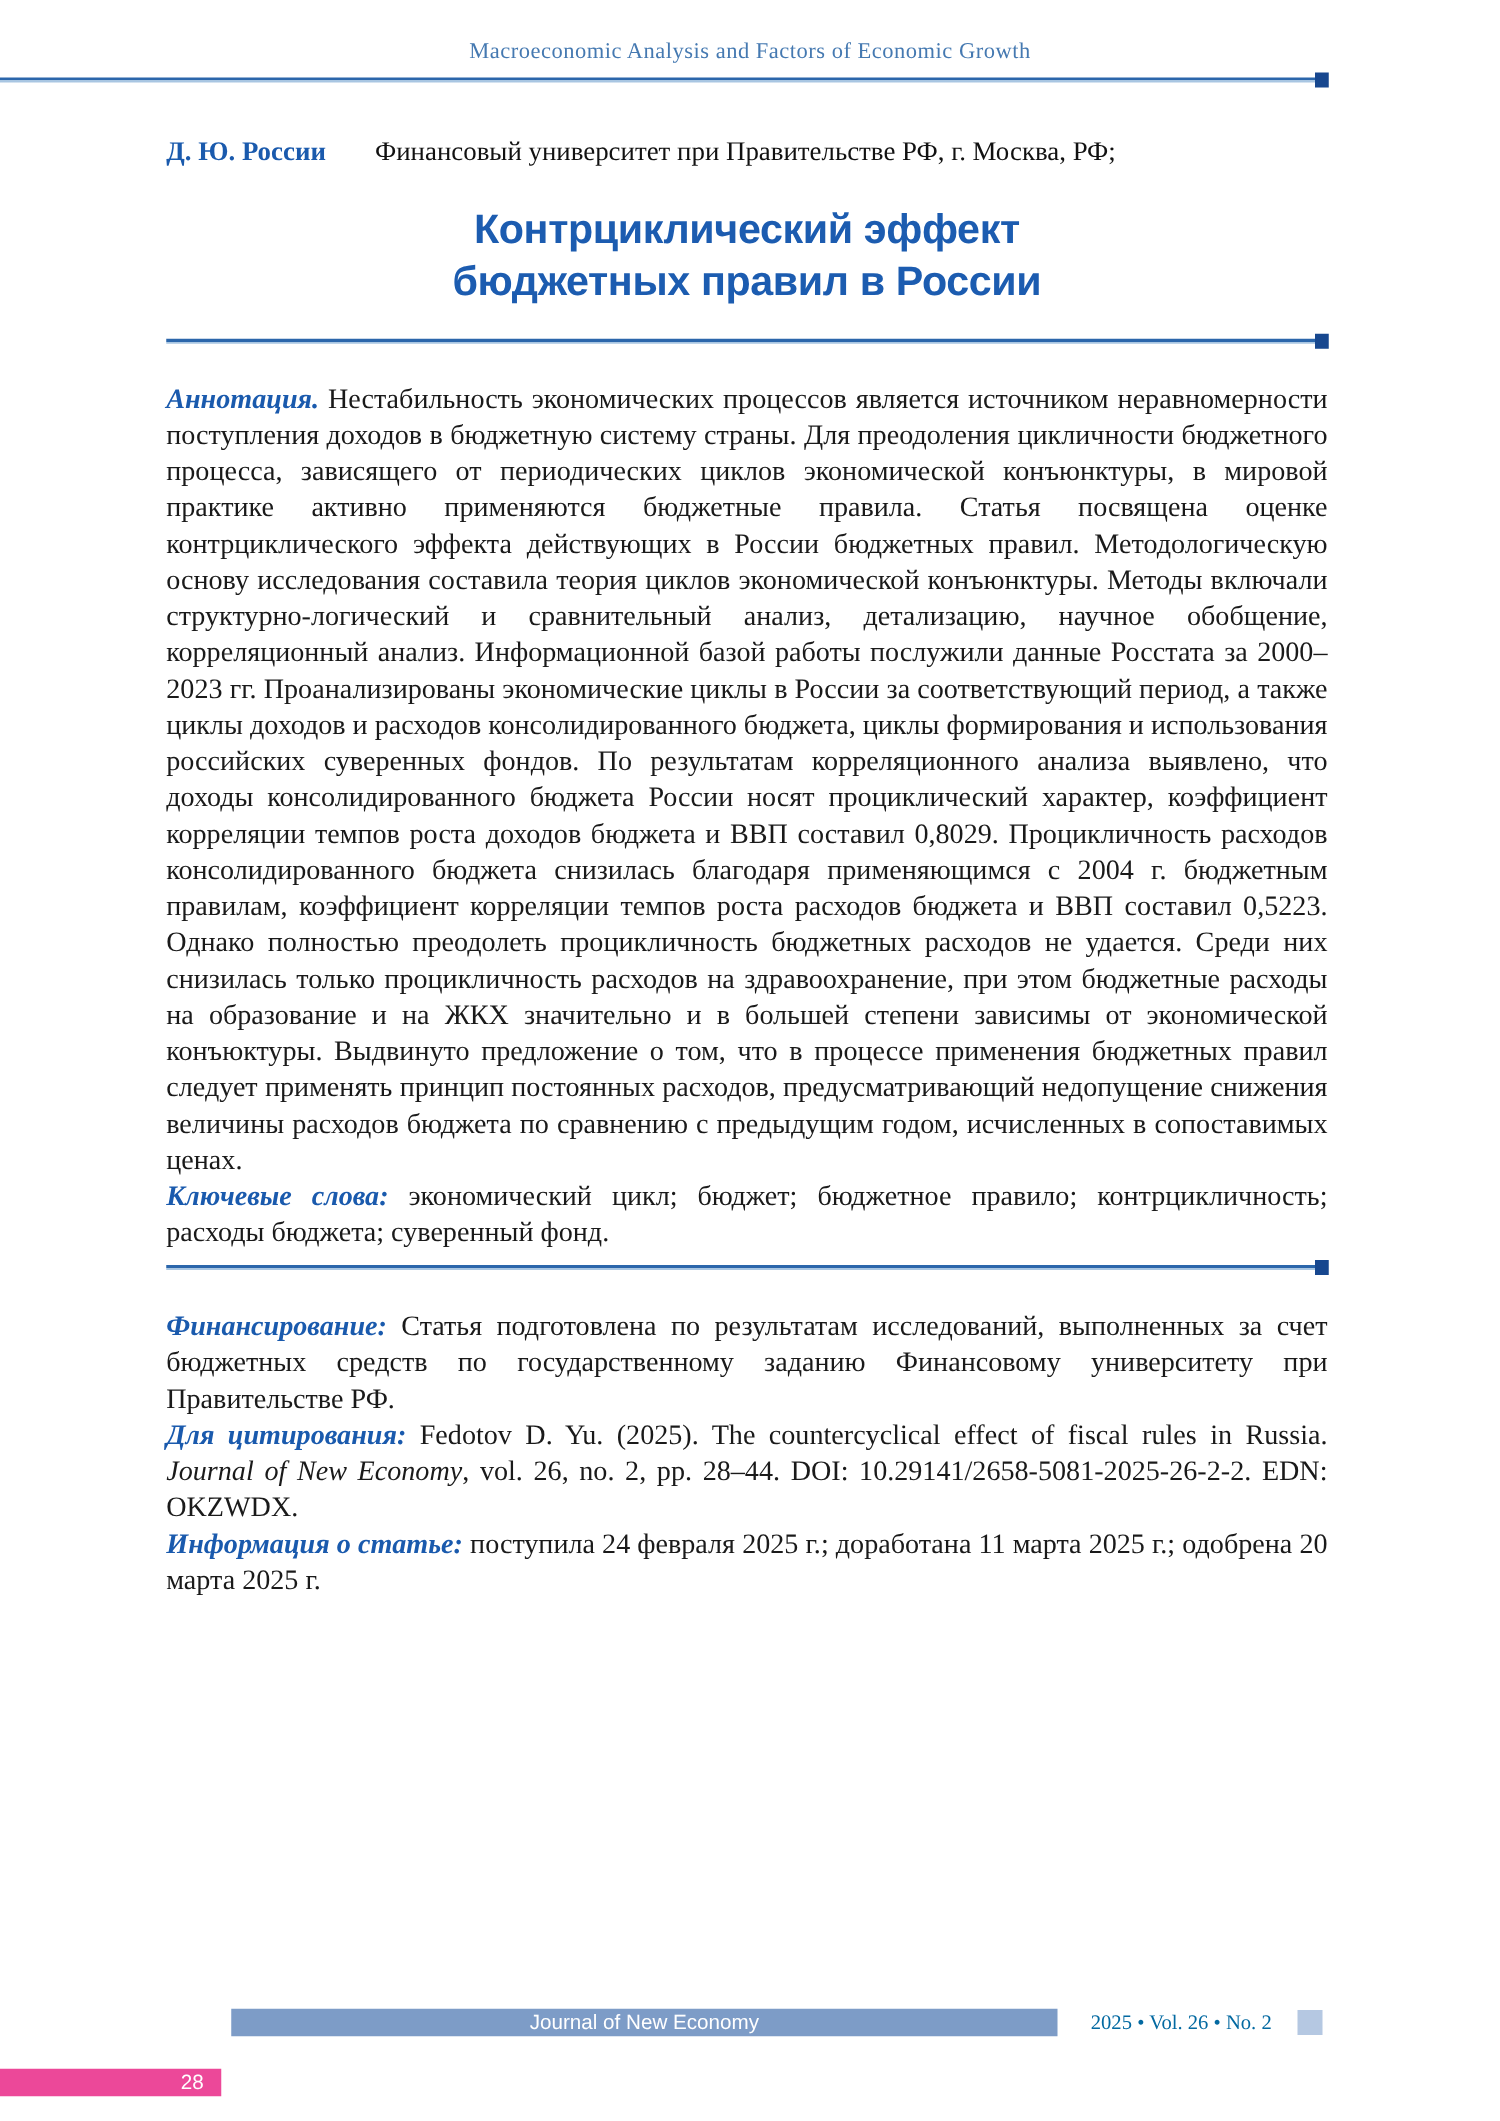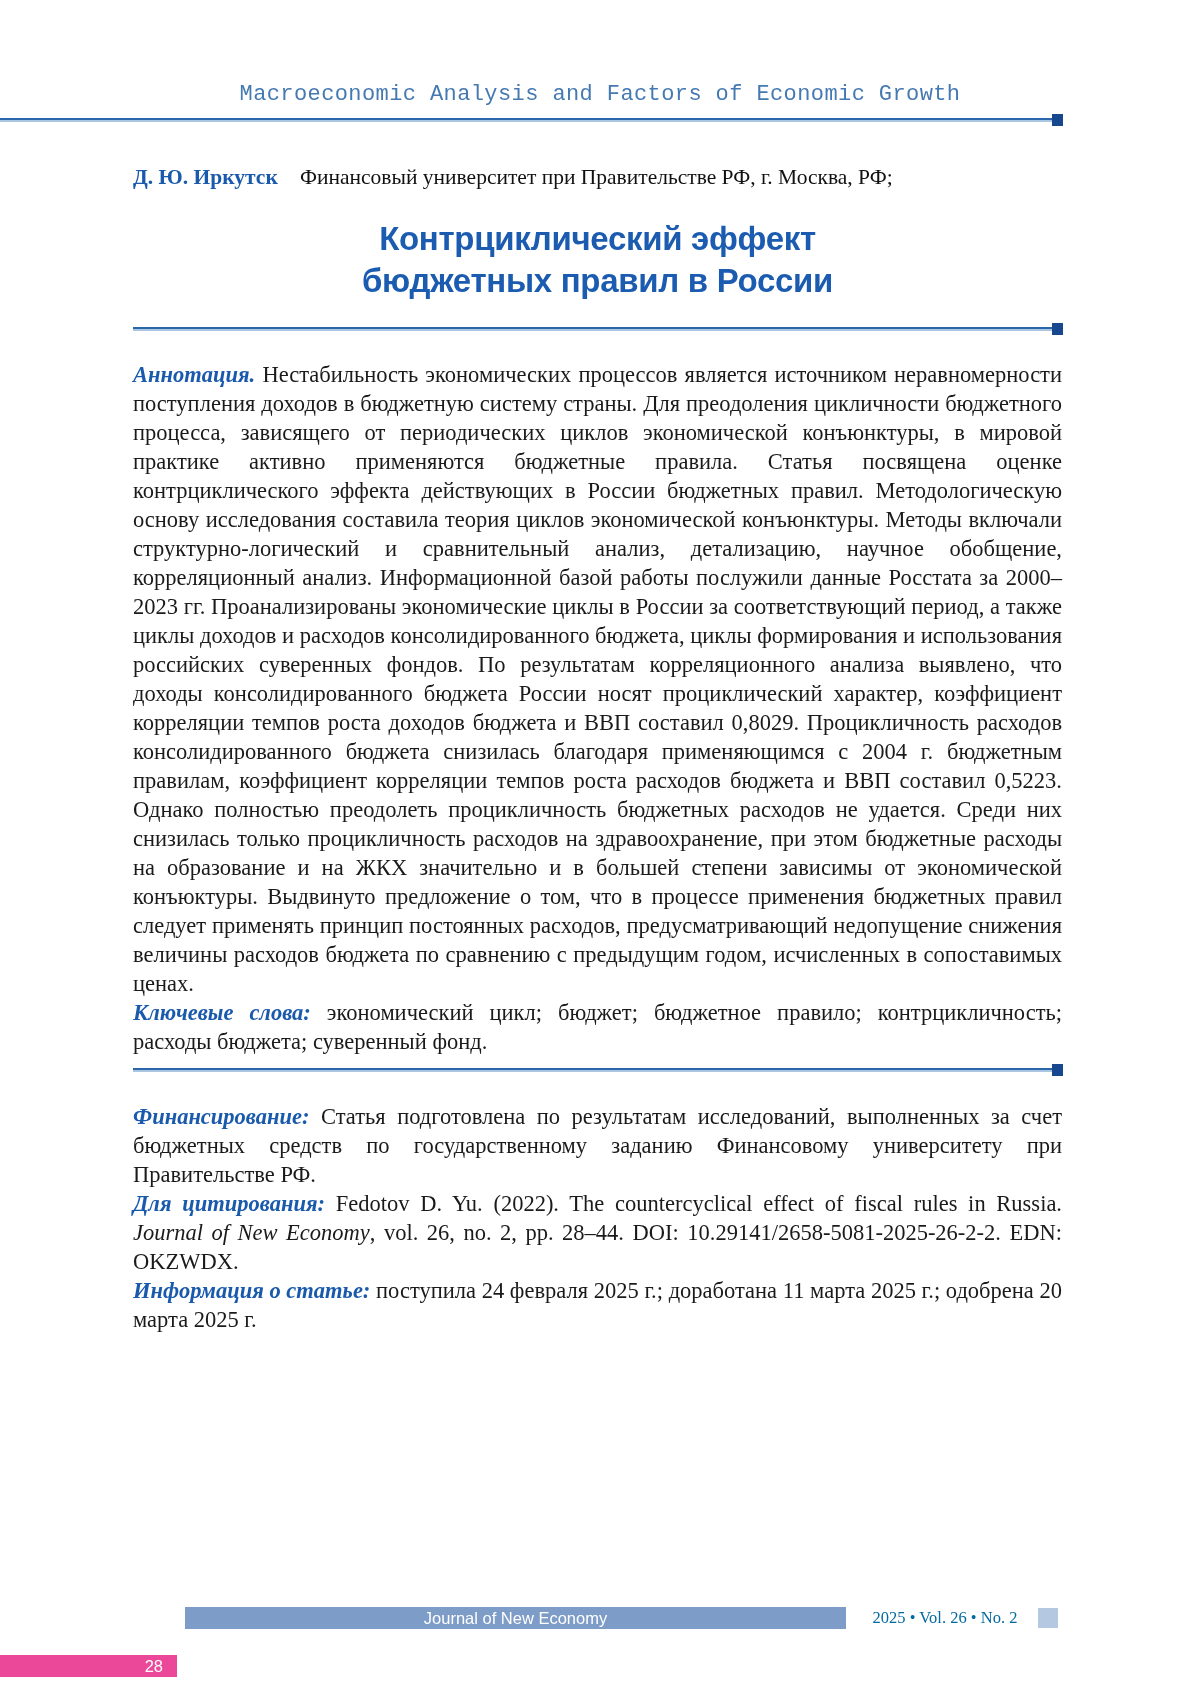--- a/index.html
+++ b/index.html
@@ -8,24 +8,24 @@
     width:1200px;height:1697px;
     background:#ffffff;
     font-family:"Liberation Serif", serif;
     color:#1a1a1a;
     overflow:hidden;
   }
   .content{margin-left:133px;margin-right:138px;}
 
   
   .runhead{
-    margin-top:82px;
+    margin-top:30px;
     text-align:center;
-    font-family:Liberation Mono, monospace;
-    font-size:22px;
+    font-family:Liberation Serif, serif;
+    font-size:18px;
     letter-spacing:.4px;
     color:#4579b1;
   }
 
   
   .rule{
     position:relative;
     height:4px;
     background:linear-gradient(to bottom,#2b66ab 0 55%,#a9c6e2 55% 100%);
   }
@@ -114,21 +114,21 @@
 <div class="page">
 
   <div class="runhead">Macroeconomic Analysis and Factors of Economic Growth</div>
 
   <div class="rule rule-full">
     <span class="sq"></span>
   </div>
 
 
   <div class="authorrow">
-    <div class="author">Д. Ю. Иркутск</div>
+    <div class="author">Д. Ю. России</div>
     <div class="affils">
       <div>Финансовый университет при Правительстве РФ, г. Москва, РФ;</div>
     </div>
   </div>
 
   <h1 class="title">
     <span>Контрциклический эффект</span>
     <span>бюджетных правил в России</span>
   </h1>
 
@@ -152,21 +152,21 @@
     <span class="sq"></span>
   </div>
 
   <div class="content backmatter">
     <p class="para">
       <span class="blabel">Финансирование:</span>
       <span>Статья подготовлена по результатам исследований, выполненных за счет бюджетных средств по государственному заданию Финансовому университету при Правительстве РФ.</span>
     </p>
     <p class="para">
       <span class="blabel">Для цитирования:</span>
-      <span>Fedotov D. Yu. (2022). The countercyclical effect of fiscal rules in Russia. </span><span class="it">Journal of New Economy</span><span>, vol. 26, no. 2, pp. 28–44. DOI: 10.29141/2658-5081-2025-26-2-2. EDN: OKZWDX.</span>
+      <span>Fedotov D. Yu. (2025). The countercyclical effect of fiscal rules in Russia. </span><span class="it">Journal of New Economy</span><span>, vol. 26, no. 2, pp. 28–44. DOI: 10.29141/2658-5081-2025-26-2-2. EDN: OKZWDX.</span>
     </p>
     <p class="para">
       <span class="blabel">Информация о статье:</span>
       <span>поступила 24 февраля 2025 г.; доработана 11 марта 2025 г.; одобрена 20 марта 2025 г.</span>
     </p>
   </div>
 
   <div class="footer">
     <div class="pagenum-box">
       <span>28</span>

